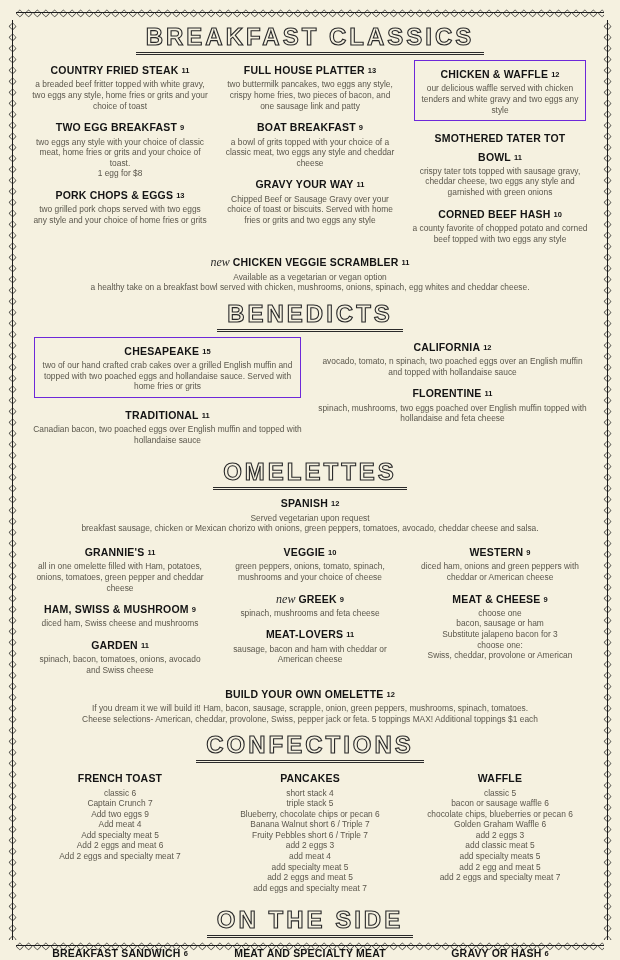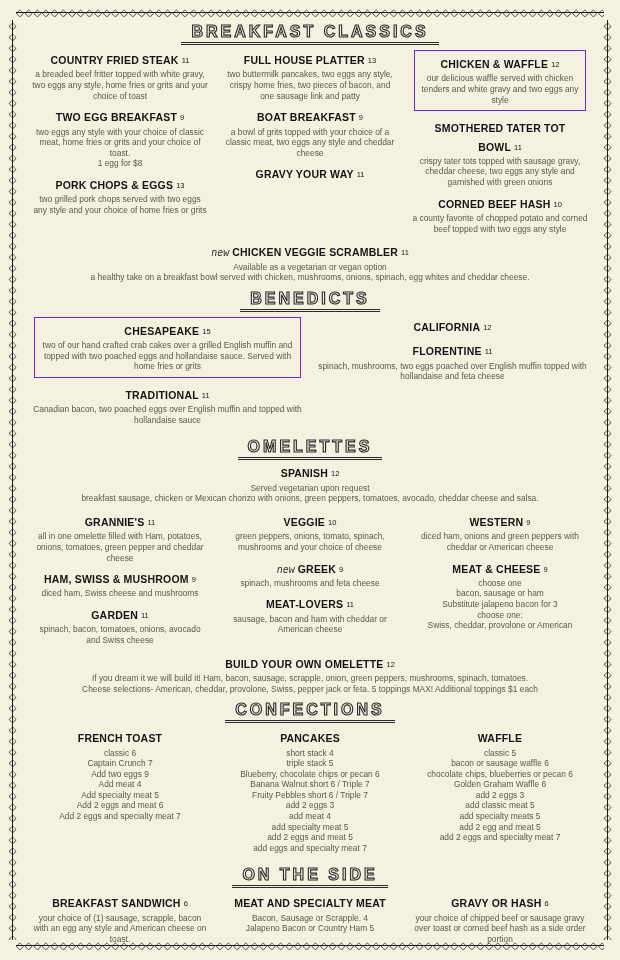--- a/index.html
+++ b/index.html
@@ -28,39 +28,39 @@
   .chain-left div,.chain-right div{height:11px;line-height:11px;}
 
   .content{
     position:absolute;top:22px;left:32px;right:32px;
     text-align:center;
   }
   .sec{margin-bottom:7px;}
   .sec-head{margin:1px 0 3px;}
   .sec-title{
     display:inline-block;
-    font-size:16px;font-weight:800;letter-spacing:3px;text-transform:uppercase;
+    font-size:24px;font-weight:800;letter-spacing:3px;text-transform:uppercase;
     color:transparent;-webkit-text-stroke:1.1px #2a2a2a;
     border-bottom:3px double #2a2a2a;padding:0 10px 1px;
   }
   .cols{display:grid;gap:0 14px;}
   .cols-3{grid-template-columns:1fr 1fr 1fr;}
   .cols-2{grid-template-columns:1fr 1fr;}
   .item{margin:2px 0 6px;}
   .item.wide{max-width:545px;margin-left:auto;margin-right:auto;}
   .item-head{line-height:1.15;}
   .item-name{
     font-size:10.5px;font-weight:800;color:#141414;letter-spacing:0.2px;
     text-transform:uppercase;
   }
-  .item-price{font-size:7.5px;font-weight:400;color:#141414;margin-left:3px;position:relative;top:-1px;}
+  .item-price{font-size:7.5px;font-weight:700;color:#141414;margin-left:3px;position:relative;top:-1px;}
   .item-desc{font-size:8.4px;color:#5b574c;line-height:1.26;margin-top:1px;}
   .boxed{border:1px solid #6d28d9;padding:3px 6px 5px;margin:2px 2px 7px;}
   .new-badge{
-    font-family:Liberation Mono, monospace;font-style:italic;font-size:10px;
+    font-family:Liberation Serif, serif;font-style:italic;font-size:12px;
     margin-right:3px;color:#2a2a2a;letter-spacing:0;text-transform:none;font-weight:400;
   }
 </style>
 </head>
 <body>
 
 <div class="chain-top">◇◇◇◇◇◇◇◇◇◇◇◇◇◇◇◇◇◇◇◇◇◇◇◇◇◇◇◇◇◇◇◇◇◇◇◇◇◇◇◇◇◇◇◇◇◇◇◇◇◇◇◇◇◇◇◇◇◇◇◇◇◇◇◇◇◇◇◇◇◇◇◇◇◇◇◇◇◇◇◇</div>
 <div class="chain-bottom">◇◇◇◇◇◇◇◇◇◇◇◇◇◇◇◇◇◇◇◇◇◇◇◇◇◇◇◇◇◇◇◇◇◇◇◇◇◇◇◇◇◇◇◇◇◇◇◇◇◇◇◇◇◇◇◇◇◇◇◇◇◇◇◇◇◇◇◇◇◇◇◇◇◇◇◇◇◇◇◇</div>
 <div class="chain-left">
     <div>◇</div>
@@ -268,20 +268,23 @@
             </div>
           </div>
           <div class="item">
             <div class="item-head"><span class="item-name">BOAT BREAKFAST</span><span class="item-price">9</span></div>
             <div class="item-desc">
               <div class="desc-line">a bowl of grits topped with your choice of a classic meat, two eggs any style and cheddar cheese</div>
             </div>
           </div>
           <div class="item">
             <div class="item-head"><span class="item-name">GRAVY YOUR WAY</span><span class="item-price">11</span></div>
+            <div class="item-desc">
+              <div class="desc-line">Chipped Beef or Sausage Gravy over your choice of toast or biscuits. Served with home fries or grits and two eggs any style</div>
+            </div>
           </div>
         </div>
         <div class="col">
           <div class="item boxed">
             <div class="item-head"><span class="item-name">CHICKEN &amp; WAFFLE</span><span class="item-price">12</span></div>
             <div class="item-desc">
               <div class="desc-line">our delicious waffle served with chicken tenders and white gravy and two eggs any style</div>
             </div>
           </div>
           <div class="item">
@@ -319,20 +322,23 @@
           <div class="item">
             <div class="item-head"><span class="item-name">TRADITIONAL</span><span class="item-price">11</span></div>
             <div class="item-desc">
               <div class="desc-line">Canadian bacon, two poached eggs over English muffin and topped with hollandaise sauce</div>
             </div>
           </div>
         </div>
         <div class="col">
           <div class="item">
             <div class="item-head"><span class="item-name">CALIFORNIA</span><span class="item-price">12</span></div>
+            <div class="item-desc">
+              <div class="desc-line">avocado, tomato, n spinach, two poached eggs over an English muffin and topped with hollandaise sauce</div>
+            </div>
           </div>
           <div class="item">
             <div class="item-head"><span class="item-name">FLORENTINE</span><span class="item-price">11</span></div>
             <div class="item-desc">
               <div class="desc-line">spinach, mushrooms, two eggs poached over English muffin topped with hollandaise and feta cheese</div>
             </div>
           </div>
         </div>
       </div>
     </section>

